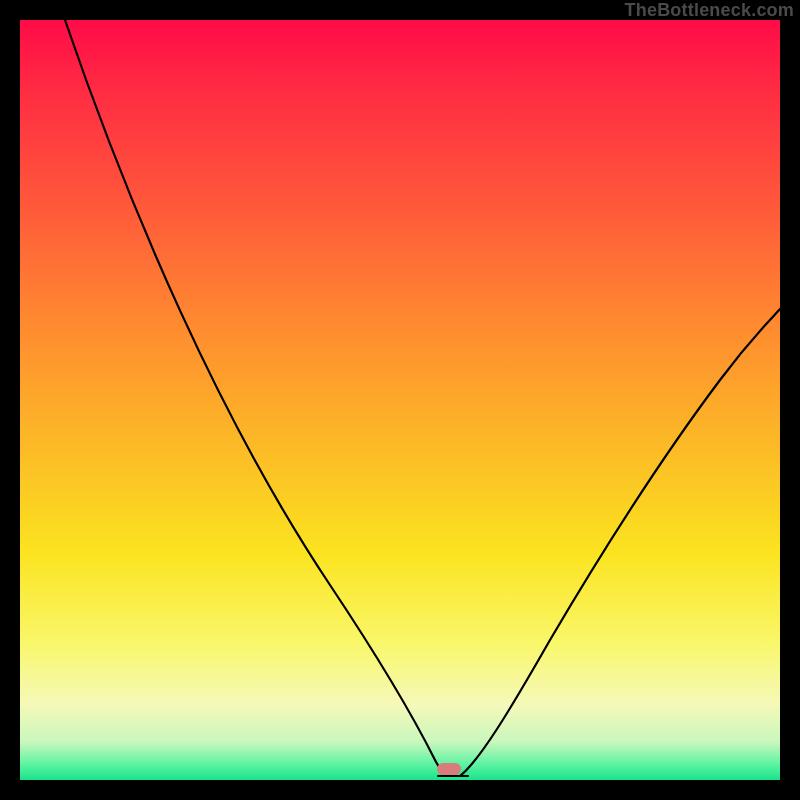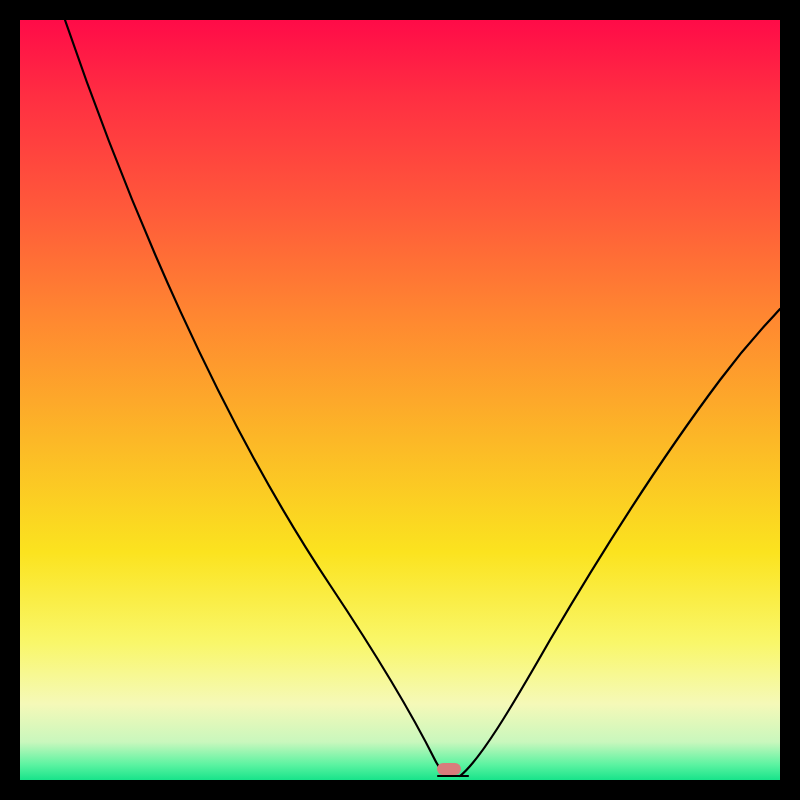--- a/index.html
+++ b/index.html
@@ -71,20 +71,21 @@
     font-weight: 600;
     letter-spacing: 0.2px;
     user-select: none;
   }
 </style>
 </head>
 <body>
 
 <div class="frame">
 
+  <div class="watermark">TheBottleneck.com</div>
 
   <div class="plot">
 
     <svg class="curve" viewBox="0 0 760 760" preserveAspectRatio="none">
 
       <path d="M 45 0
                C 110 190, 200 400, 310 565
                C 360 640, 395 700, 415 740
                C 420 750, 425 755, 430 756"></path>
 

